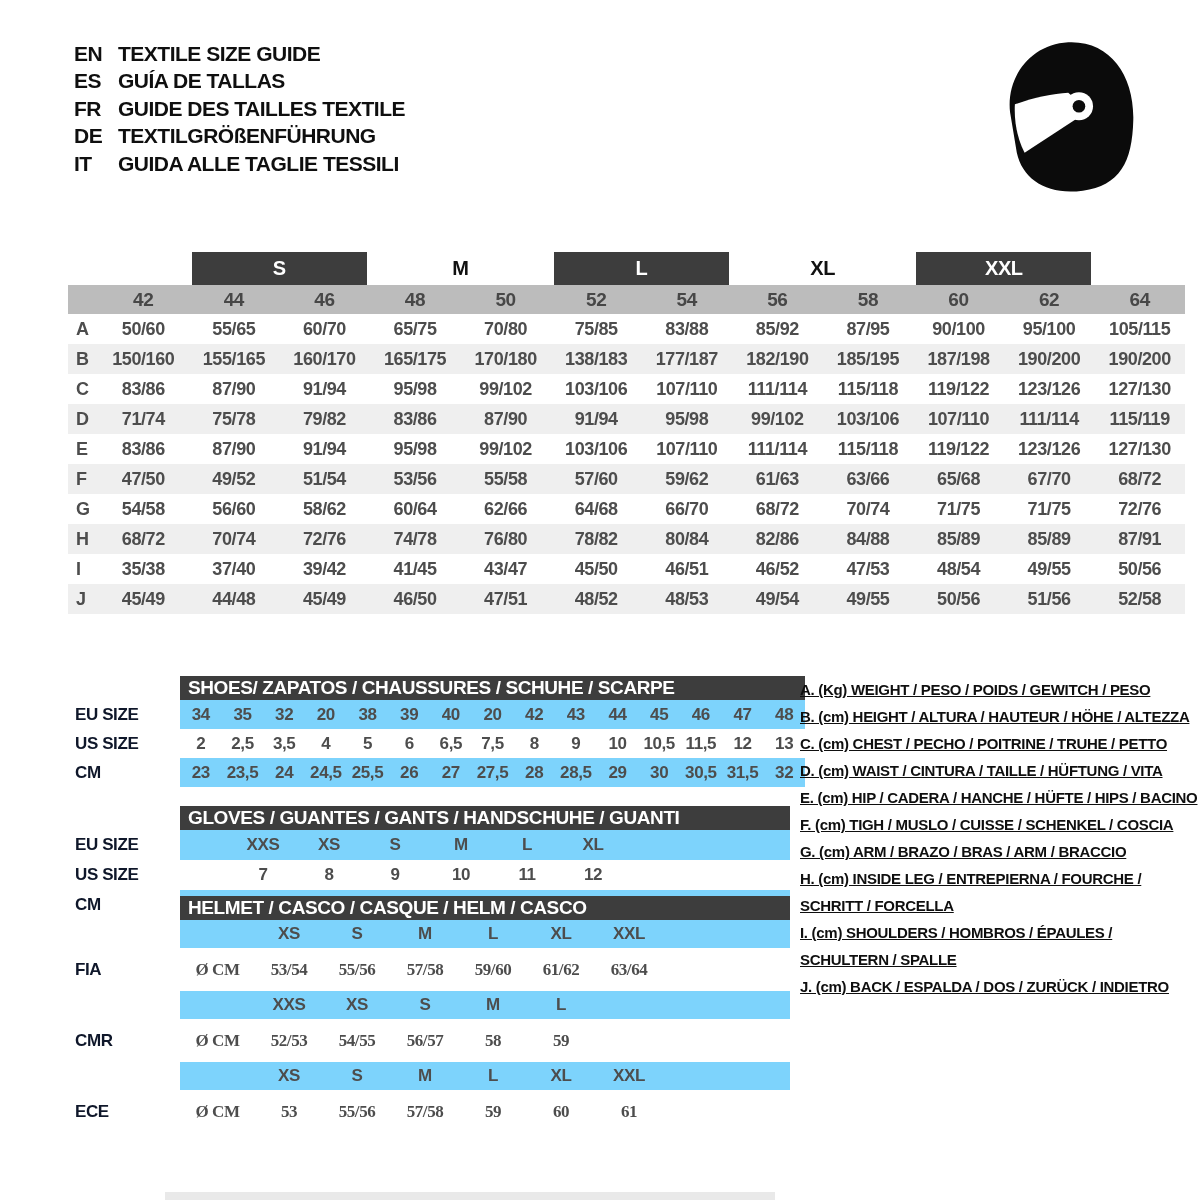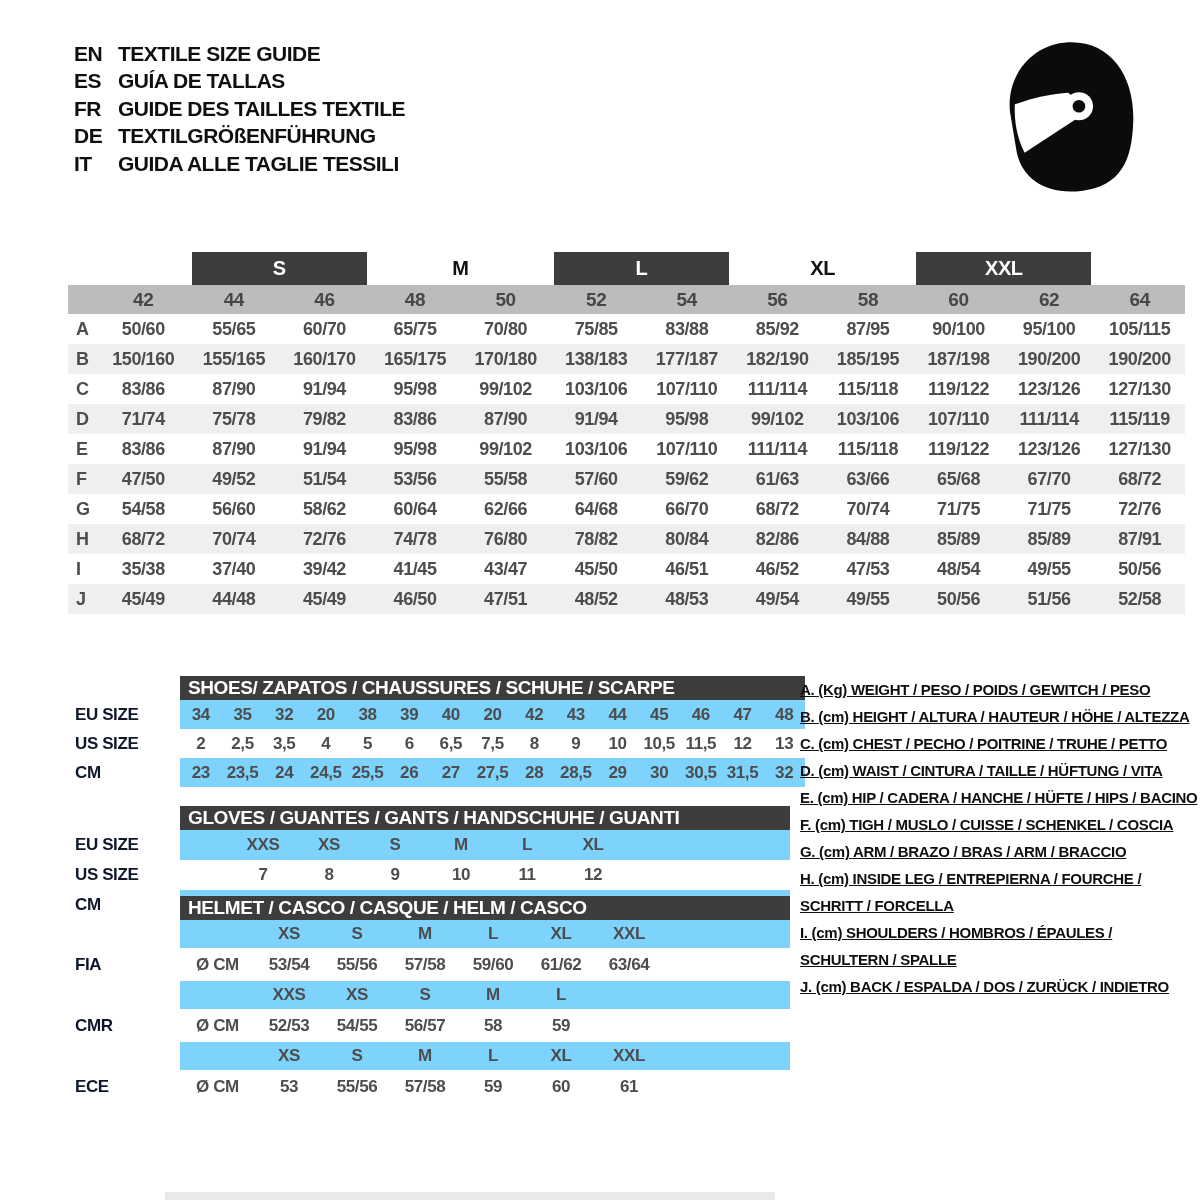--- a/index.html
+++ b/index.html
@@ -30,21 +30,21 @@
   .sub-label{width:105px;display:flex;align-items:center;padding-left:15px;color:#0f172a;font-size:17px;letter-spacing:-0.4px;white-space:nowrap;}
   .sub-band{box-sizing:border-box;font-size:17px;letter-spacing:-0.4px;}
   .w-shoes{width:625px;}
   .w-glove{width:610px;}
   .header-bar{background:#3d3d3d;color:#ffffff;font-size:19px;display:flex;align-items:center;padding-left:8px;height:24px;letter-spacing:-0.4px;}
   .shaded{background:#7dd3fc;}
   .shoes-grid{display:grid;grid-template-columns:repeat(15,1fr);height:29px;}
   .gloves-grid{display:grid;grid-template-columns:repeat(6,66px);padding-left:50px;height:30px;}
   .helmet-grid{display:grid;grid-template-columns:75px repeat(6,68px);}
   .h-size{height:28px;}
-  .h-val{height:33px;}
+  .h-val{height:43px;font-family:Liberation Serif, serif;}
   
   .legend{position:absolute;left:800px;top:676px;width:400px;font-size:15px;line-height:27px;color:#0f0f0f;letter-spacing:-0.3px;text-decoration:underline;}
   
   .bottom-strip{position:absolute;left:165px;top:1192px;width:610px;height:8px;background:#e9e9e9;}
 </style>
 </head>
 <body>
 
 <div class="canvas">
 

